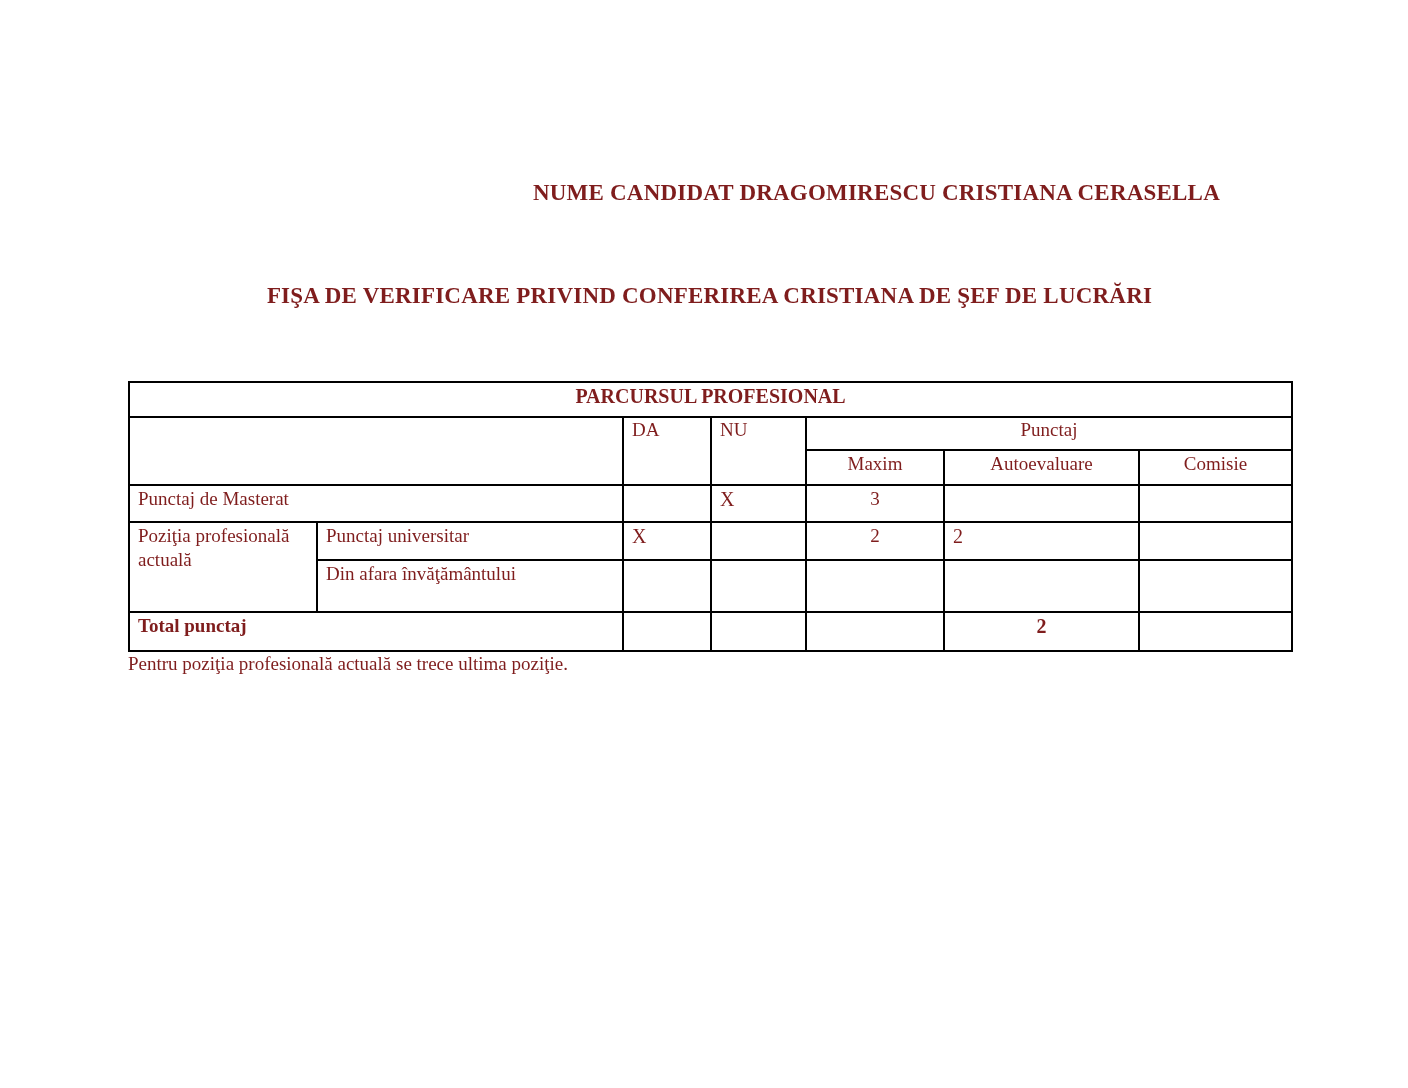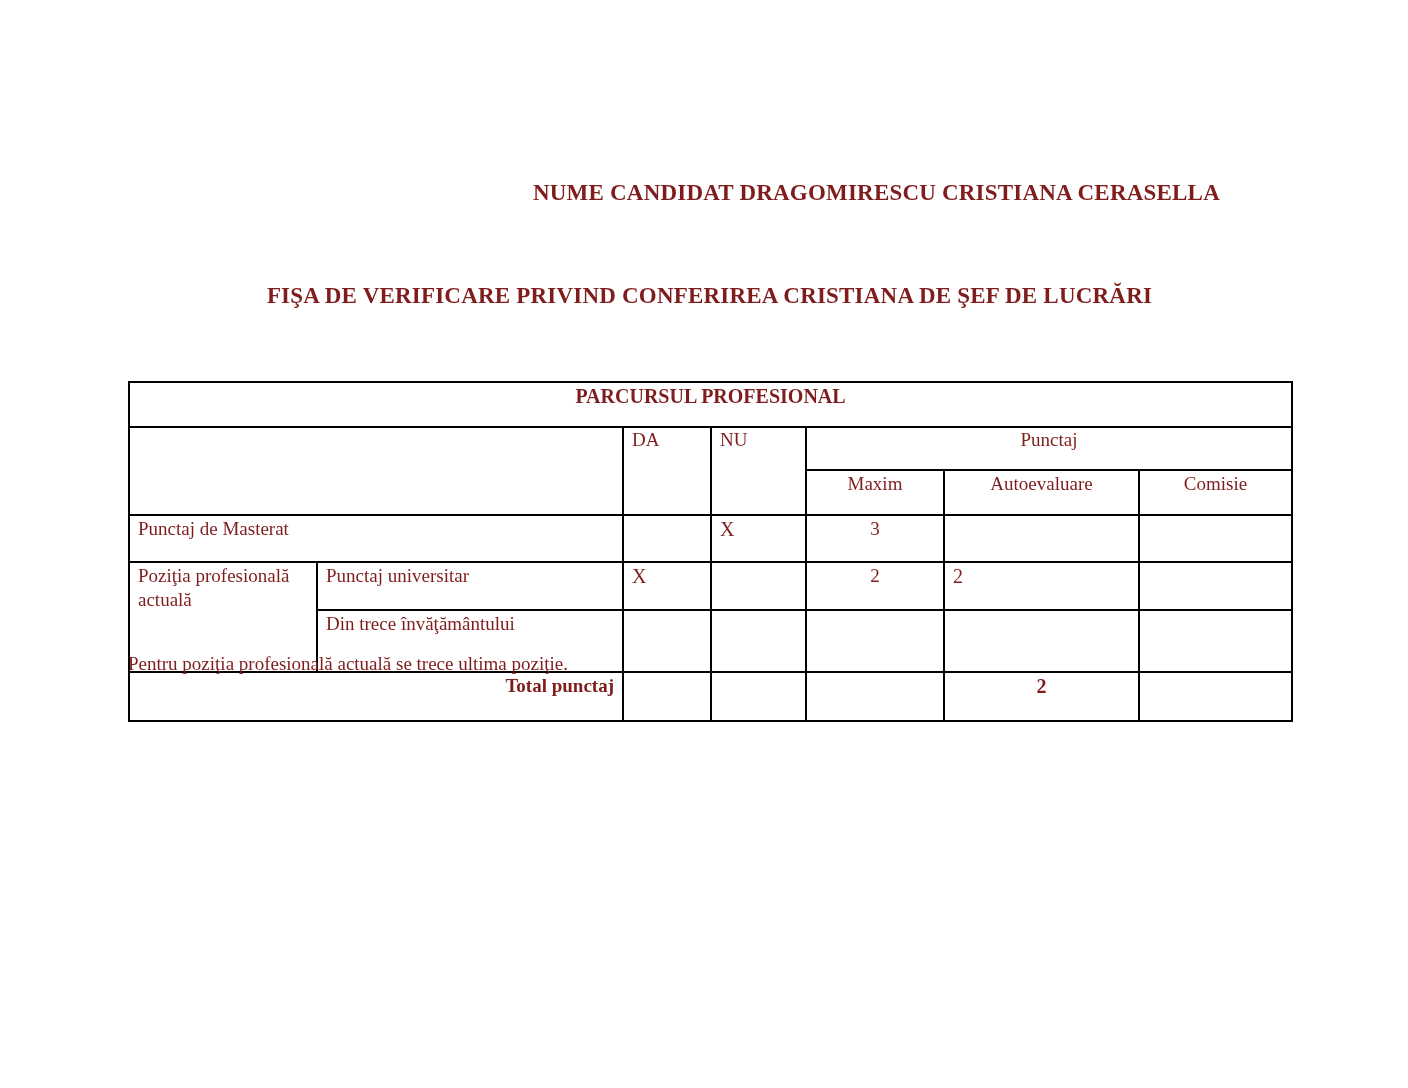--- a/index.html
+++ b/index.html
@@ -40,21 +40,21 @@
     position: absolute;
     left: 128px;
     top: 381px;
     width: 1163px;
     border-collapse: collapse;
     table-layout: fixed;
     font-size: 19px;
   }
   table.verif-table td {
     border: 2px solid #000000;
-    padding: 1px 8px 18px 8px;
+    padding: 1px 8px 8px 8px;
     vertical-align: top;
     line-height: 24px;
     overflow: hidden;
   }
   td.table-title {
     text-align: center;
     font-weight: bold;
     font-size: 20px;
     height: 24px;
     line-height: 23px;
@@ -63,21 +63,21 @@
   td.hdr-center { text-align: center; }
   tr.r-punctaj td { height: 22px; line-height: 22px; }
   tr.r-subhdr td { height: 24px; }
   tr.r-studii td { height: 26px; }
   tr.r-asistent td { height: 27px; }
   tr.r-dinafara td { height: 41px; }
   tr.r-total td { height: 28px; }
   td.mark { font-size: 20px; padding-left: 10px; }
   td.num-center { text-align: center; }
   td.val-left { text-align: left; font-size: 20px; }
-  td.total-label { text-align: right; font-weight: bold; }
+  td.total-label { text-align: left; font-weight: bold; }
   td.total-val { text-align: center; font-weight: bold; font-size: 20px; }
   .footnote {
     position: absolute;
     left: 128px;
     top: 653px;
     font-size: 19px;
     white-space: nowrap;
   }
 </style>
 </head>
@@ -125,21 +125,21 @@
       <tr class="r-asistent">
         <td rowspan="2">Poziţia profesională actuală</td>
         <td>Punctaj universitar</td>
         <td class="mark">X</td>
         <td class="mark"></td>
         <td class="num-center">2</td>
         <td class="val-left">2</td>
         <td></td>
       </tr>
       <tr class="r-dinafara">
-        <td>Din trece învăţământului</td>
+        <td>Din afara învăţământului</td>
         <td class="mark"></td>
         <td class="mark"></td>
         <td class="num-center"></td>
         <td class="val-left"></td>
         <td></td>
       </tr>
       <tr class="r-total">
         <td colspan="2" class="total-label">Total punctaj</td>
         <td></td>
         <td></td>

